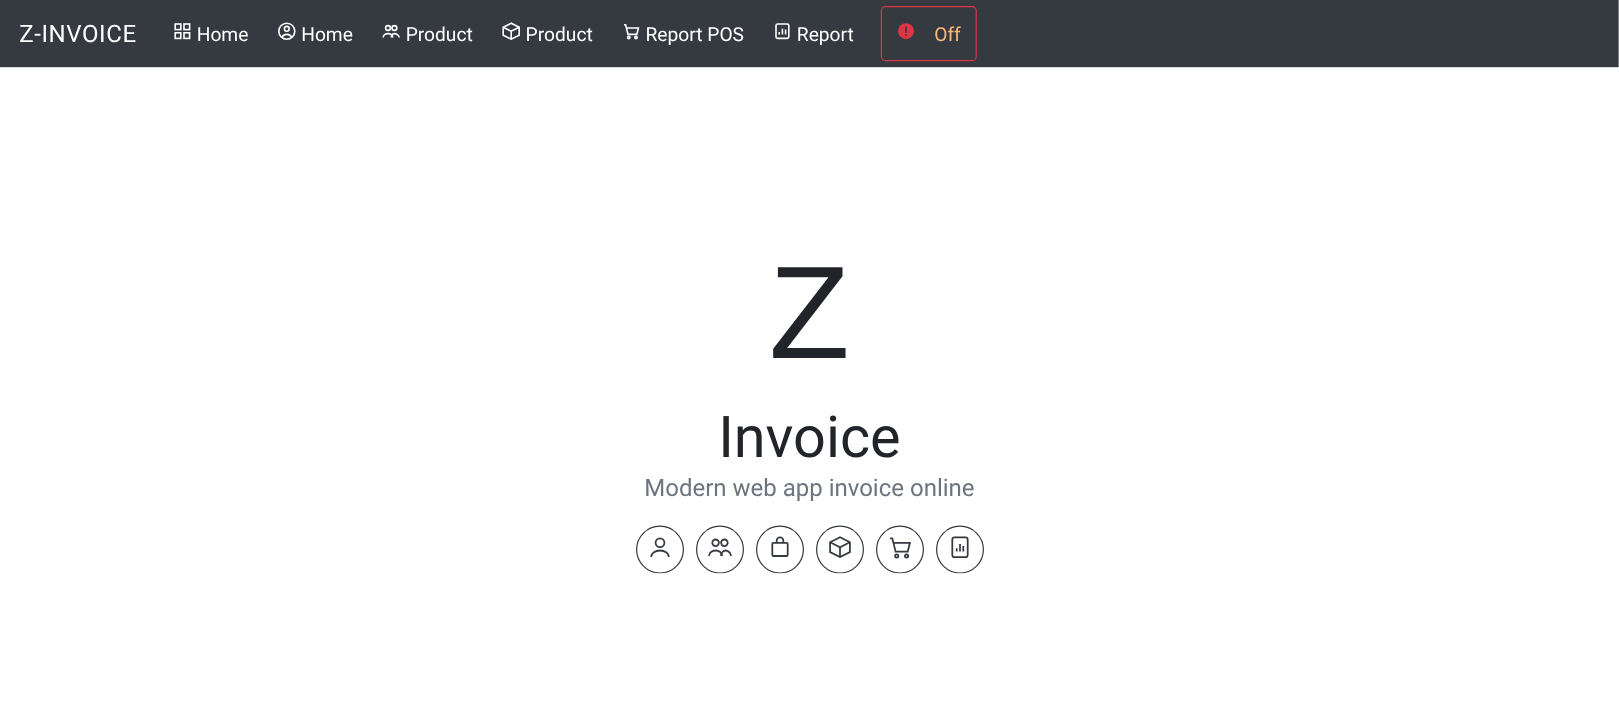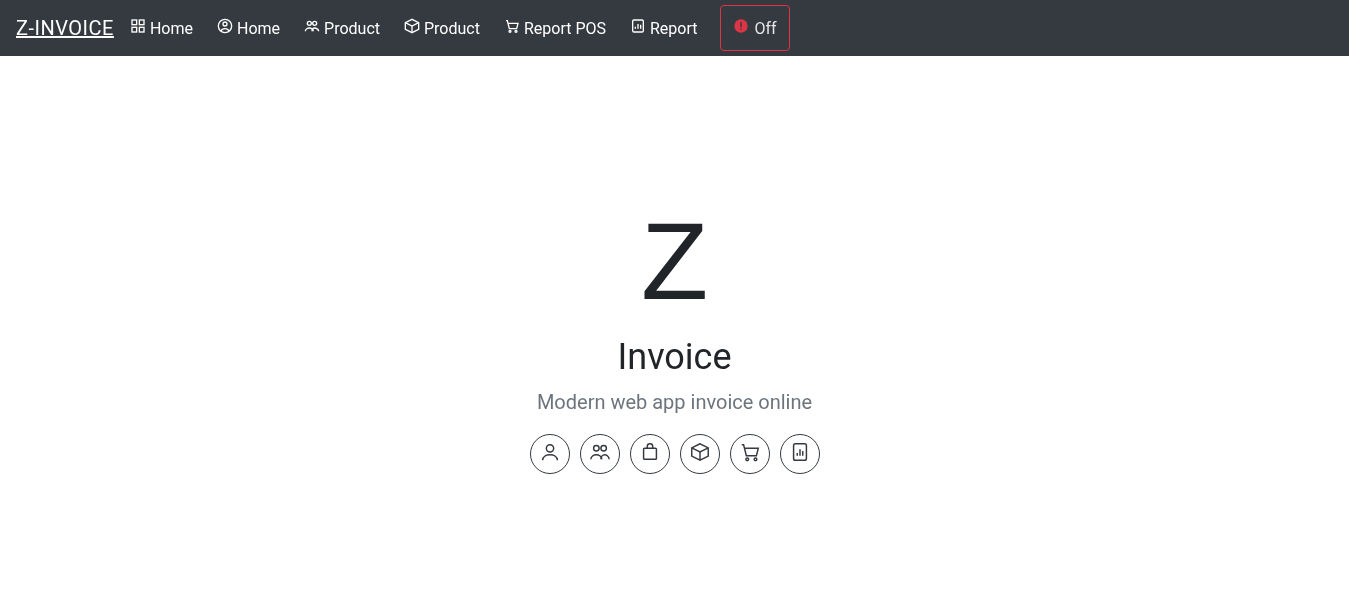--- a/index.html
+++ b/index.html
@@ -15,68 +15,68 @@
     display: flex;
     align-items: center;
     padding: 0 16px;
     height: 56px;
     gap: 8px;
   }
   .navbar .brand {
     font-size: 20px;
     font-weight: 400;
     letter-spacing: 0.5px;
+    margin-right: 14px;
     white-space: nowrap;
-    text-decoration: underline;
   }
   .navbar .nav-item {
     display: flex;
     align-items: flex-end;
     gap: 4px;
     color: #fff;
     font-size: 16px;
     padding: 6px 8px;
     cursor: pointer;
     white-space: nowrap;
   }
   .navbar .nav-item svg { width: 16px; height: 16px; stroke: #fff; fill: none; stroke-width: 2; }
   .off-btn {
     display: flex;
     align-items: center;
-    gap: 6px;
-    color: #e5e5e5;
+    gap: 16px;
+    color: #fdba74;
     border: 1px solid #dc3545;
     border-radius: 4px;
     padding: 12px 12px;
     margin-left: 6px;
     cursor: pointer;
     font-size: 16px;
   }
   .off-btn svg { width: 16px; height: 16px; fill: #dc3545; stroke: none; }
 
   .hero {
     text-align: center;
     padding-top: 150px;
   }
   .hero .big-z {
     font-size: 110px;
     font-weight: 300;
     line-height: 1;
     font-family: "Segoe UI Light","Segoe UI",sans-serif;
   }
   .hero h1 {
-    font-size: 36px;
+    font-size: 48px;
     font-weight: 400;
     margin-top: 20px;
     text-align: center;
   }
   .hero p.sub {
     font-size: 20px;
     color: #6c757d;
-    margin-top: 12px;
+    margin-top: 1px;
   }
   .icon-row {
     display: flex;
     justify-content: center;
     gap: 10px;
     margin-top: 20px;
   }
   .icon-circle {
     width: 40px;
     height: 40px;

